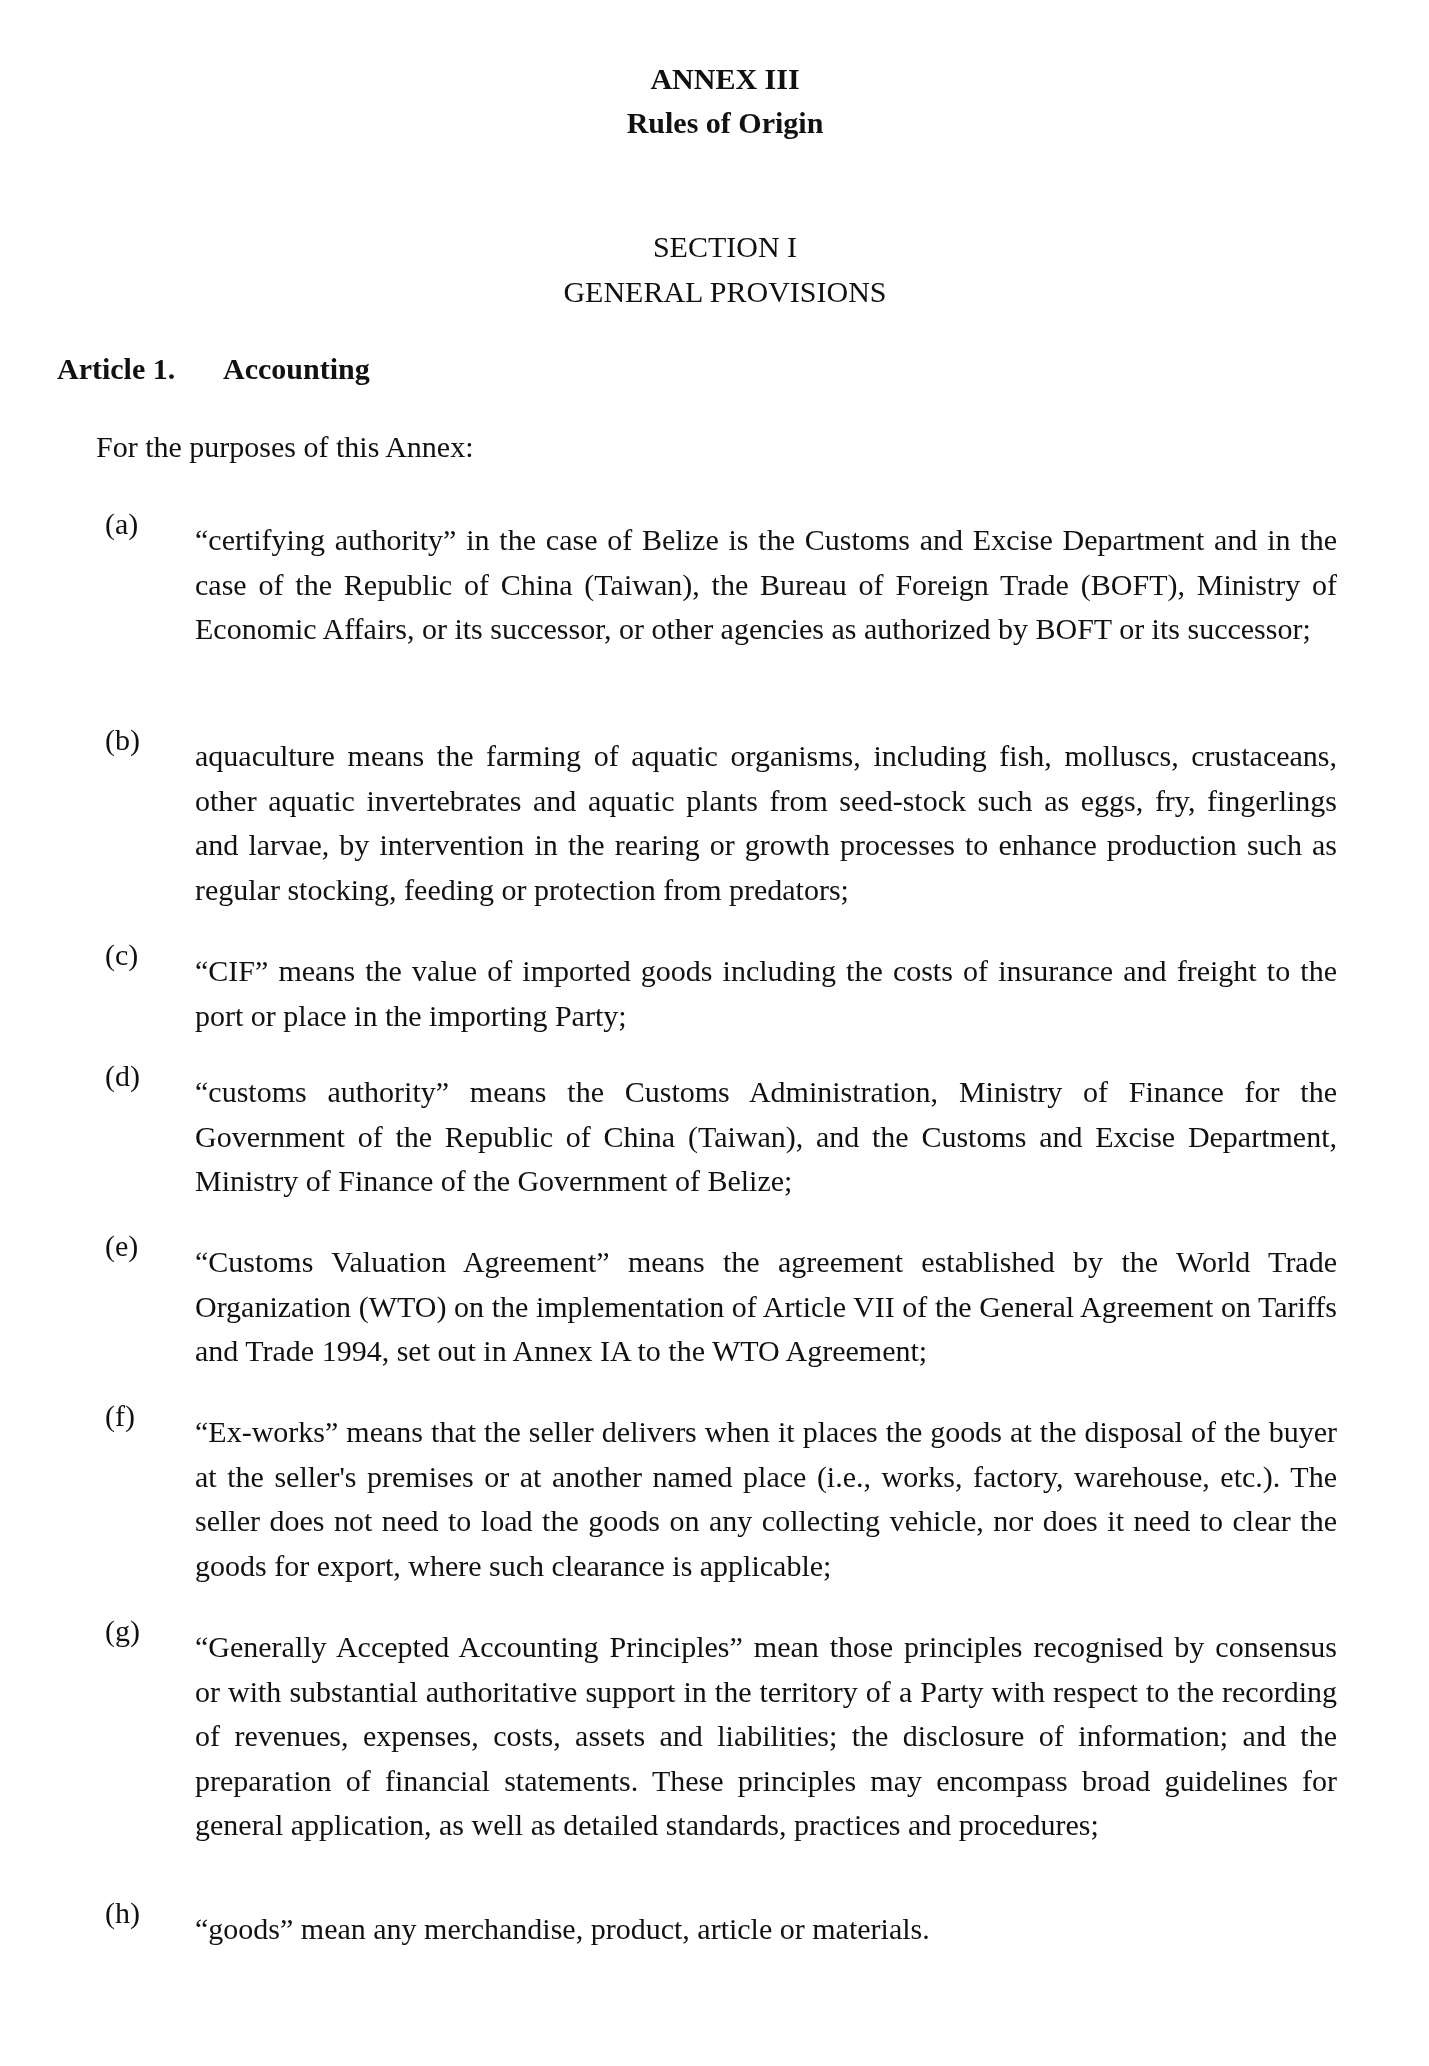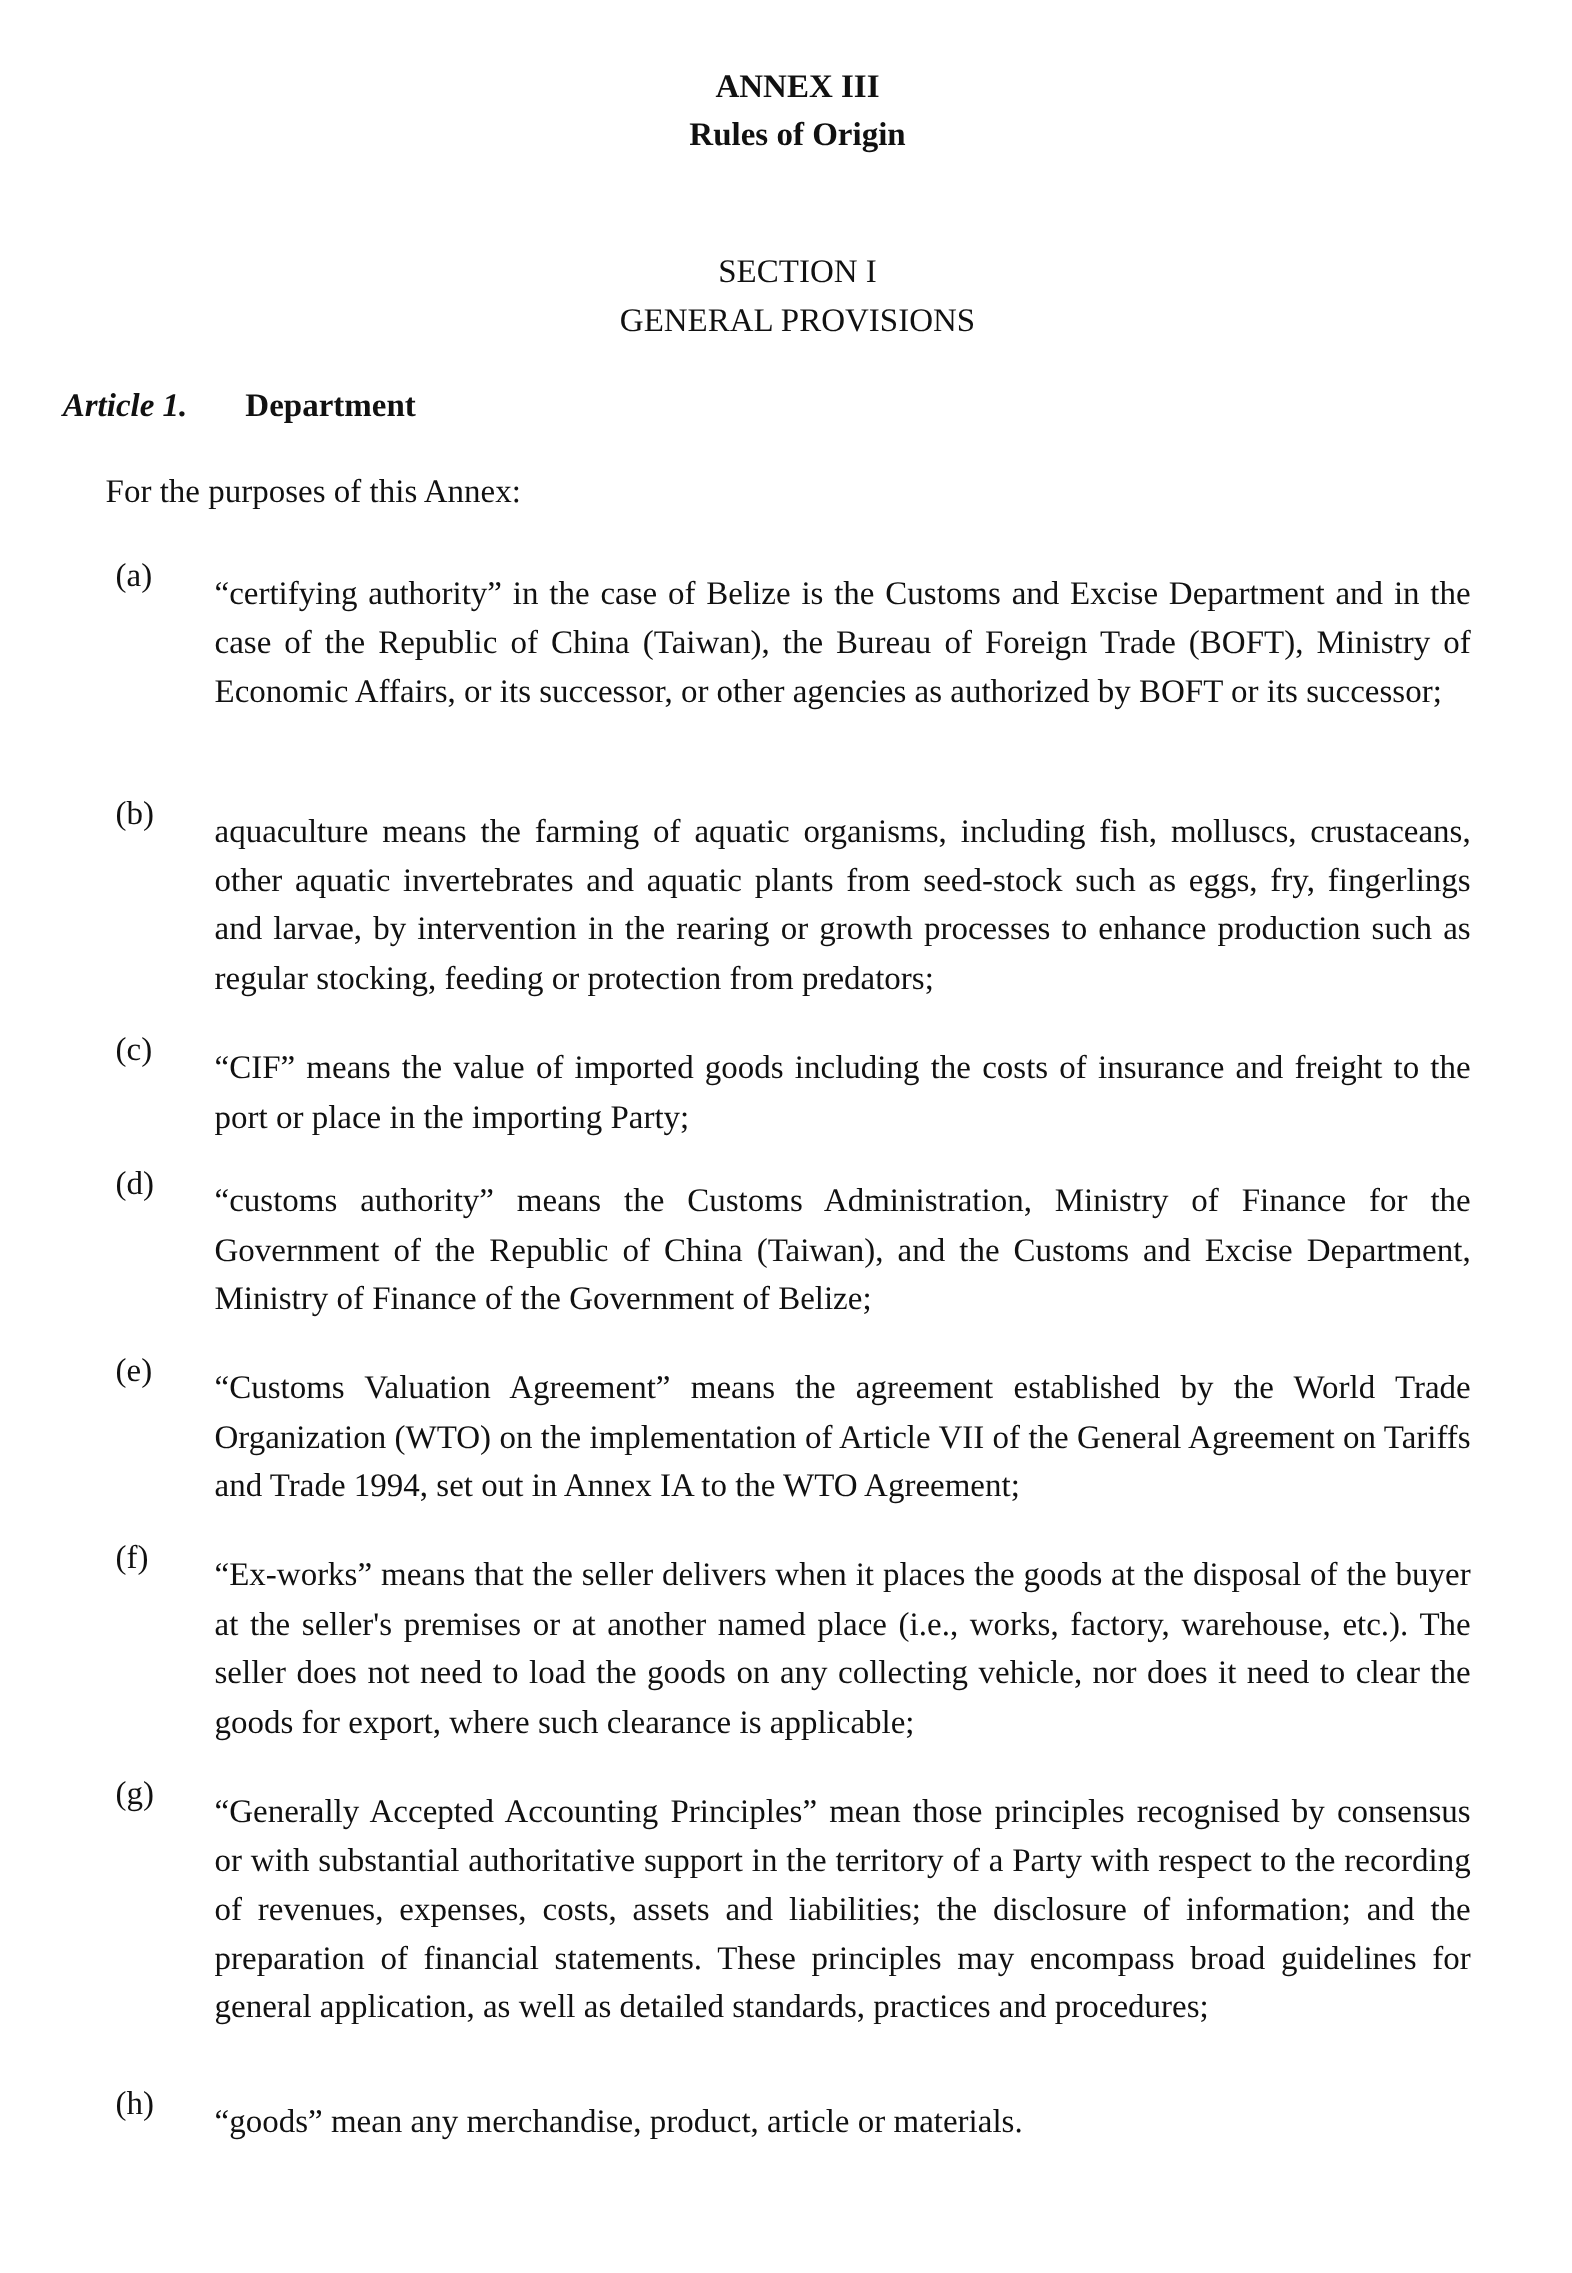--- a/index.html
+++ b/index.html
@@ -40,21 +40,20 @@
       left: 57px;
       top: 346px;
       font-size: 30px;
       line-height: 45px;
       font-weight: bold;
       white-space: nowrap;
     }
     .article-heading .num {
       display: inline-block;
       width: 166px;
-      font-style: italic;
     }
     .intro {
       position: absolute;
       left: 96px;
       top: 424px;
       font-size: 30px;
       line-height: 45px;
       white-space: nowrap;
       text-align: center;
     }
@@ -93,21 +92,21 @@
 
 <div class="page">
 
   <div id="annex-title" class="center bold">ANNEX III</div>
   <div id="annex-subtitle" class="center bold">Rules of Origin</div>
 
   <div id="section-title" class="center">SECTION I</div>
   <div id="section-subtitle" class="center">GENERAL PROVISIONS</div>
 
   <div class="article-heading">
-    <span class="num">Article 1.</span><span>Department</span>
+    <span class="num">Article 1.</span><span>Accounting</span>
   </div>
 
   <div class="intro">For the purposes of this Annex:</div>
 
   <div id="def-a" class="def">
     <span class="label">(a)</span>
     <div class="text">“certifying authority” in the case of Belize is the Customs and Excise Department and in the case of the Republic of China (Taiwan), the Bureau of Foreign Trade (BOFT), Ministry of Economic Affairs, or its successor, or other agencies as authorized by BOFT or its successor;</div>
   </div>
 
   <div id="def-b" class="def">

